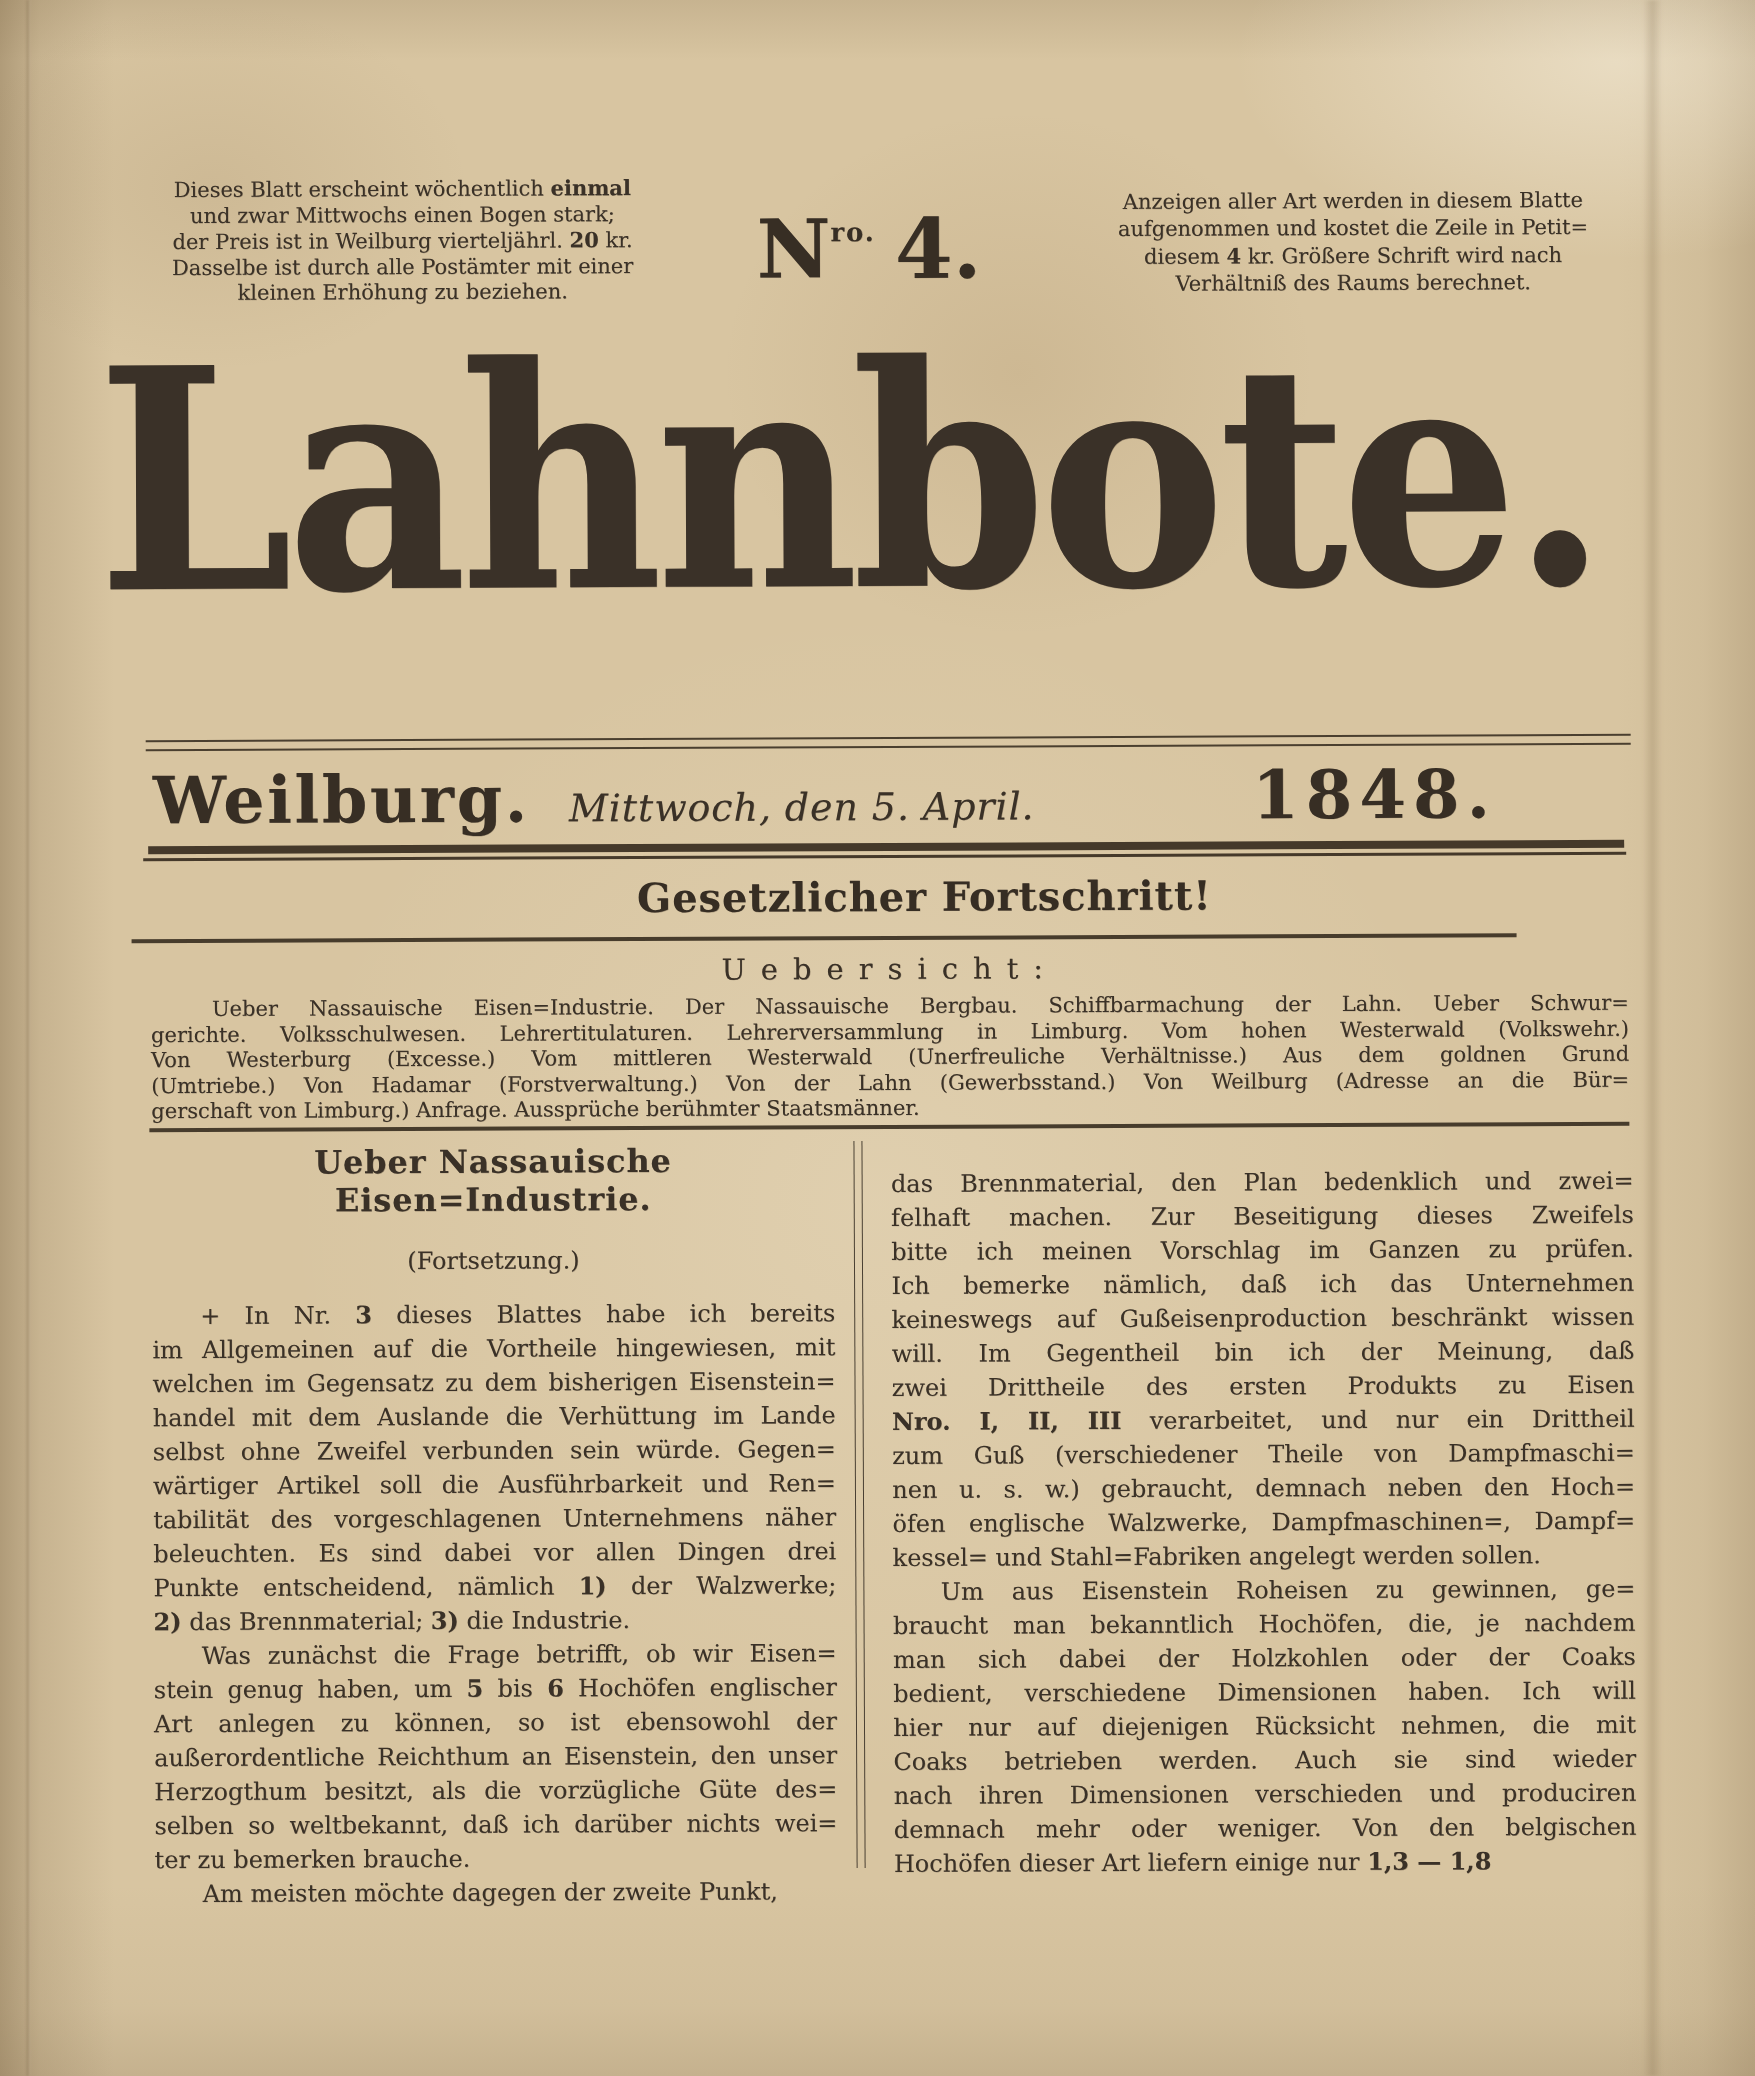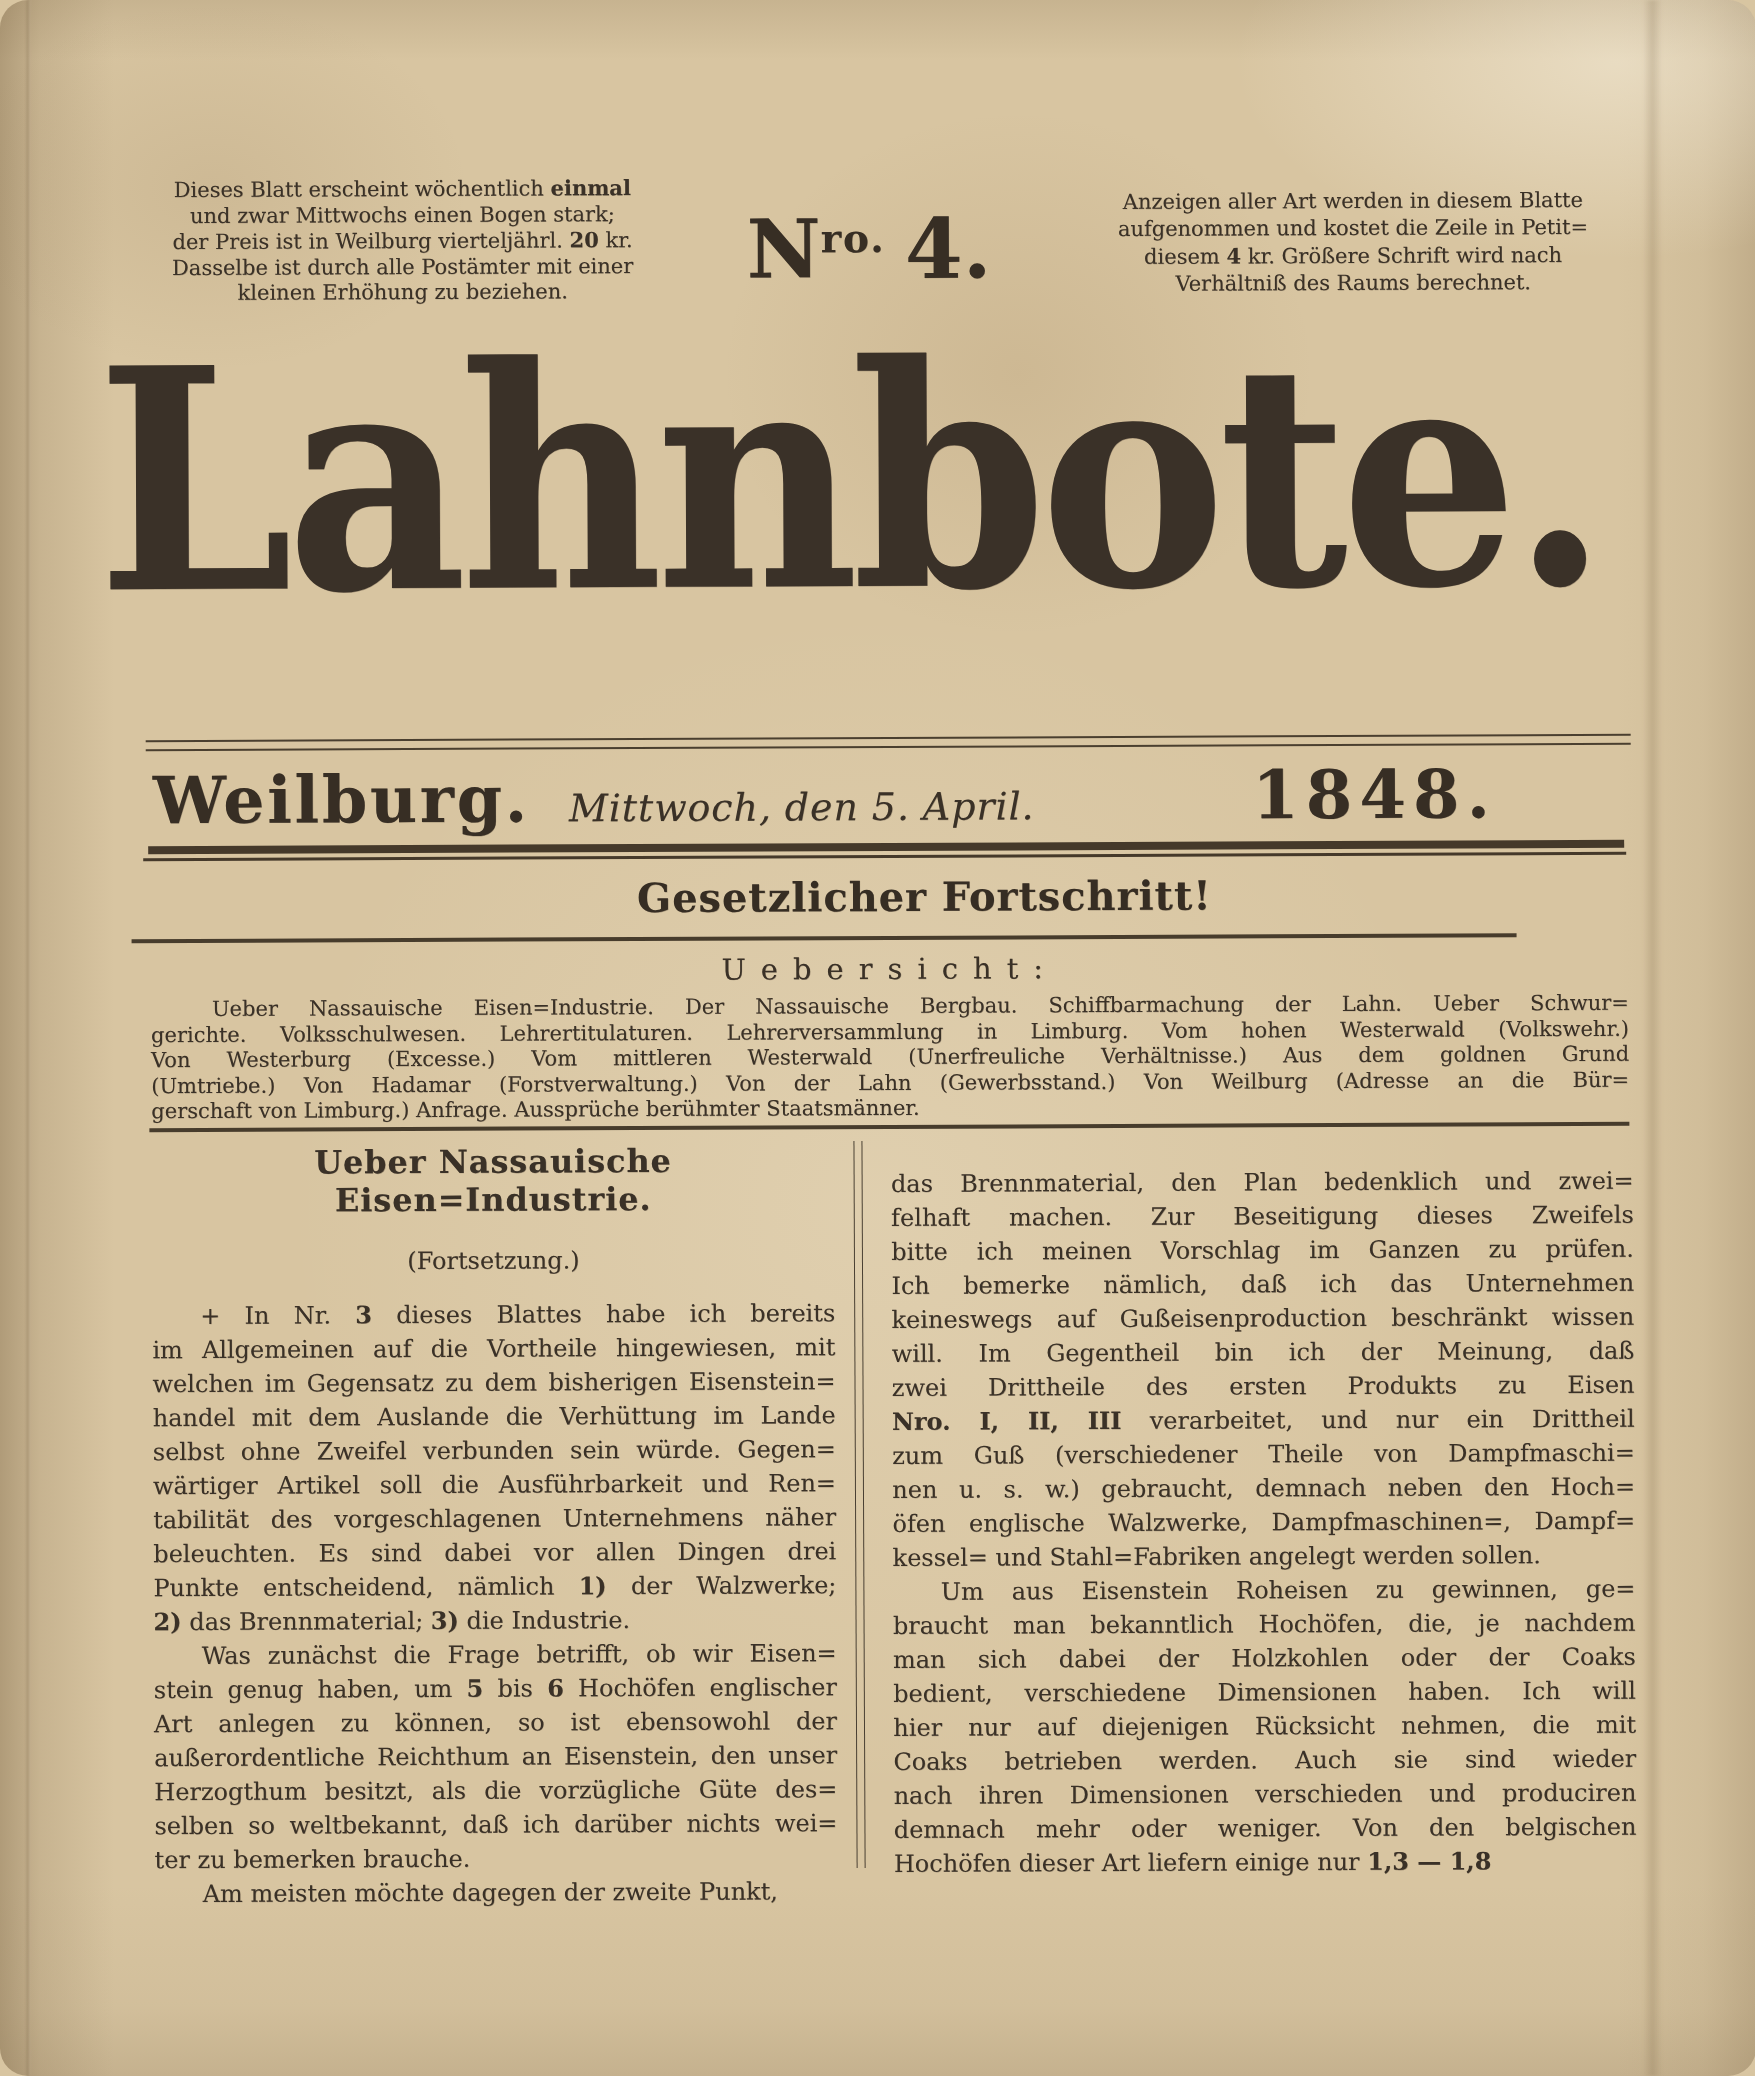--- a/index.html
+++ b/index.html
@@ -11,42 +11,41 @@
     background-image:
       radial-gradient(ellipse 544px 281px at 92% 3%, rgba(246,238,220,0.55), rgba(246,238,220,0) 70%),
       radial-gradient(ellipse 456px 404px at 58% 18%, rgba(139,106,63,0.14), rgba(139,106,63,0) 65%),
       radial-gradient(ellipse 369px 263px at 12% 9%, rgba(128,100,62,0.12), rgba(128,100,62,0) 70%),
       radial-gradient(ellipse 790px 790px at 50% 58%, rgba(250,242,222,0.22), rgba(250,242,222,0) 75%),
       linear-gradient(90deg, rgba(110,87,55,0.38) 0px, rgba(110,87,55,0.16) 40px, rgba(110,87,55,0) 114px),
       linear-gradient(270deg, rgba(110,87,55,0.22) 0px, rgba(110,87,55,0.07) 53px, rgba(110,87,55,0) 140px),
       linear-gradient(180deg, rgba(110,87,55,0.16) 0px, rgba(110,87,55,0) 61px),
       linear-gradient(0deg, rgba(110,87,55,0.18) 0px, rgba(110,87,55,0.06) 70px, rgba(110,87,55,0) 193px);
     text-shadow:0.4px 0.4px 0.6px rgba(59,47,34,0.35);
-    border-radius:28px;
   }
   .crease-left{position:absolute;left:26px;top:0;width:4.4px;height:100%;
     background:linear-gradient(90deg, rgba(90,68,40,0) 0%, rgba(90,68,40,0.30) 45%, rgba(238,226,202,0.28) 100%);
     filter:blur(0.9px);}
   .fold-right{position:absolute;left:1643px;top:0;width:19.3px;height:100%;
     background:linear-gradient(90deg, rgba(99,77,47,0) 0%, rgba(99,77,47,0.18) 50%, rgba(99,77,47,0) 100%);
     filter:blur(1.8px);}
   .content{position:absolute;left:0;top:0;width:100%;height:100%;transform:rotate(-0.25deg);}
 
   .b{font-weight:bold;}
   .tline{white-space:normal;}
 
   
   .header-row{position:absolute;top:169px;left:149px;width:1482px;display:flex;justify-content:space-between;}
   .notice{font-size:21px;line-height:25.5px;text-align:center;}
   .notice-left{width:514px;padding-top:5.3px;}
   .notice-right{width:549px;padding-top:21px;line-height:27px;}
 
   .issue{display:flex;align-items:flex-start;padding-top:39px;font-weight:bold;color:#372e24;}
   .issue .n{font-size:81px;line-height:1;}
-  .issue .sup{font-size:39px;line-height:1;margin-top:10.5px;letter-spacing:1.8px;}
+  .issue .sup{font-size:26px;line-height:1;margin-top:10.5px;letter-spacing:1.8px;}
   .issue .num{font-size:83px;line-height:1;margin-left:19.3px;}
 
   
   .masthead{position:absolute;top:279px;left:35px;width:1633px;text-align:center;
     font-size:279px;font-weight:bold;letter-spacing:-7px;line-height:1.3;color:#3a3128;
     transform:scaleY(1.10);transform-origin:top center;}
 
   .rule-double-thin{position:absolute;top:737px;left:147px;width:1485px;height:7px;
     border-top:2.6px solid #4a3f2f;border-bottom:2.6px solid #4a3f2f;}
 

